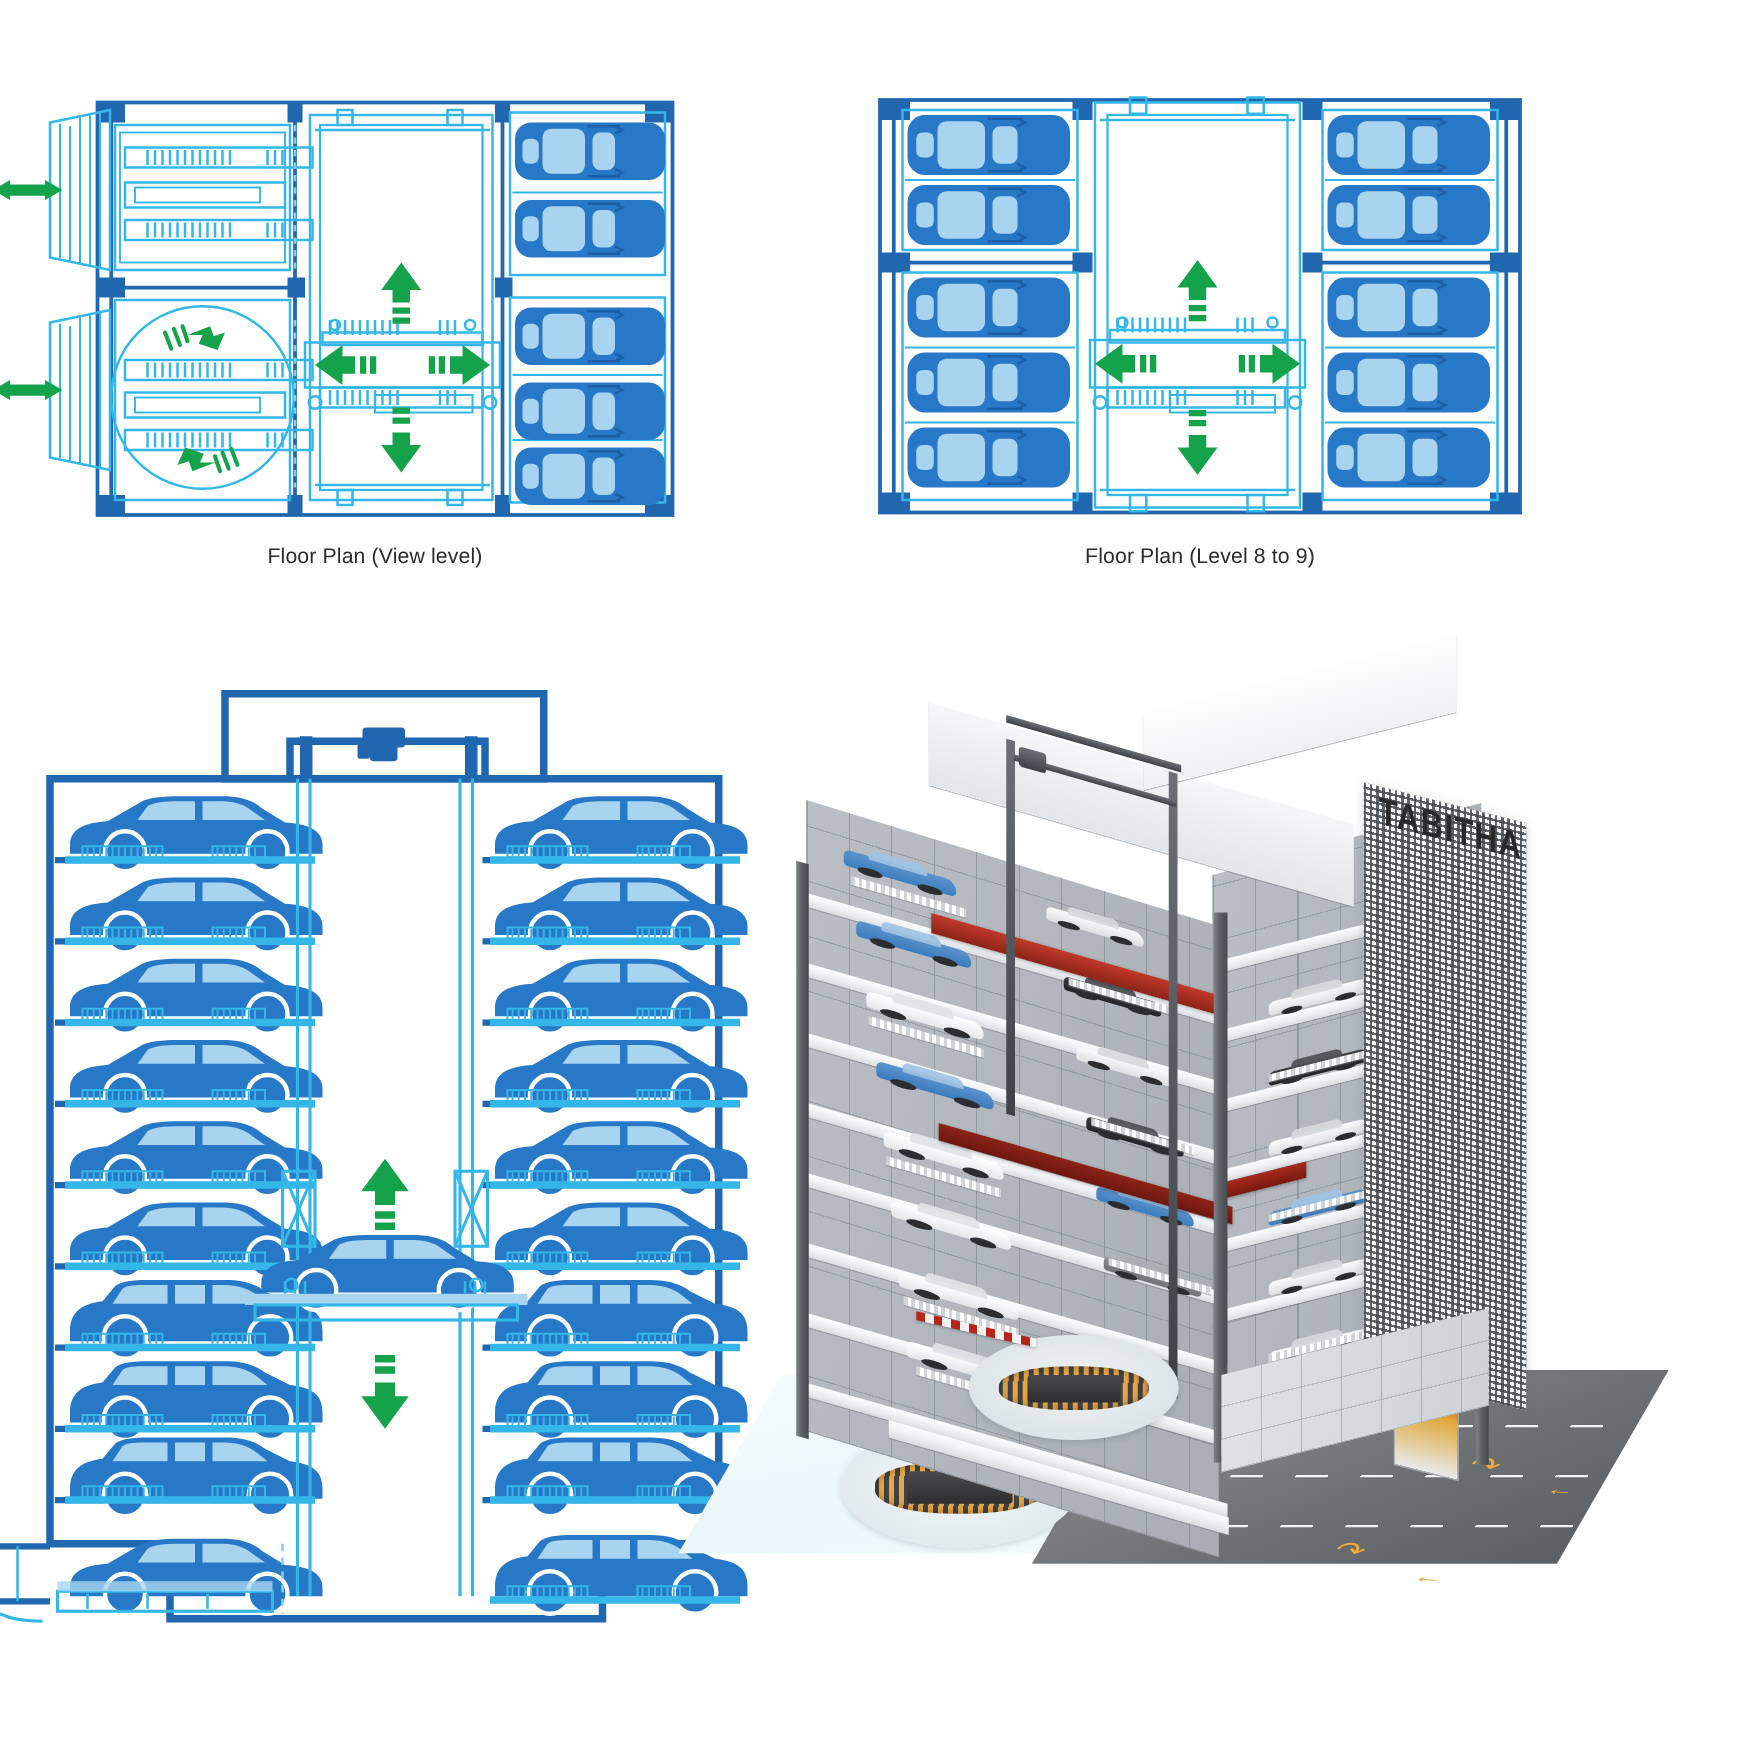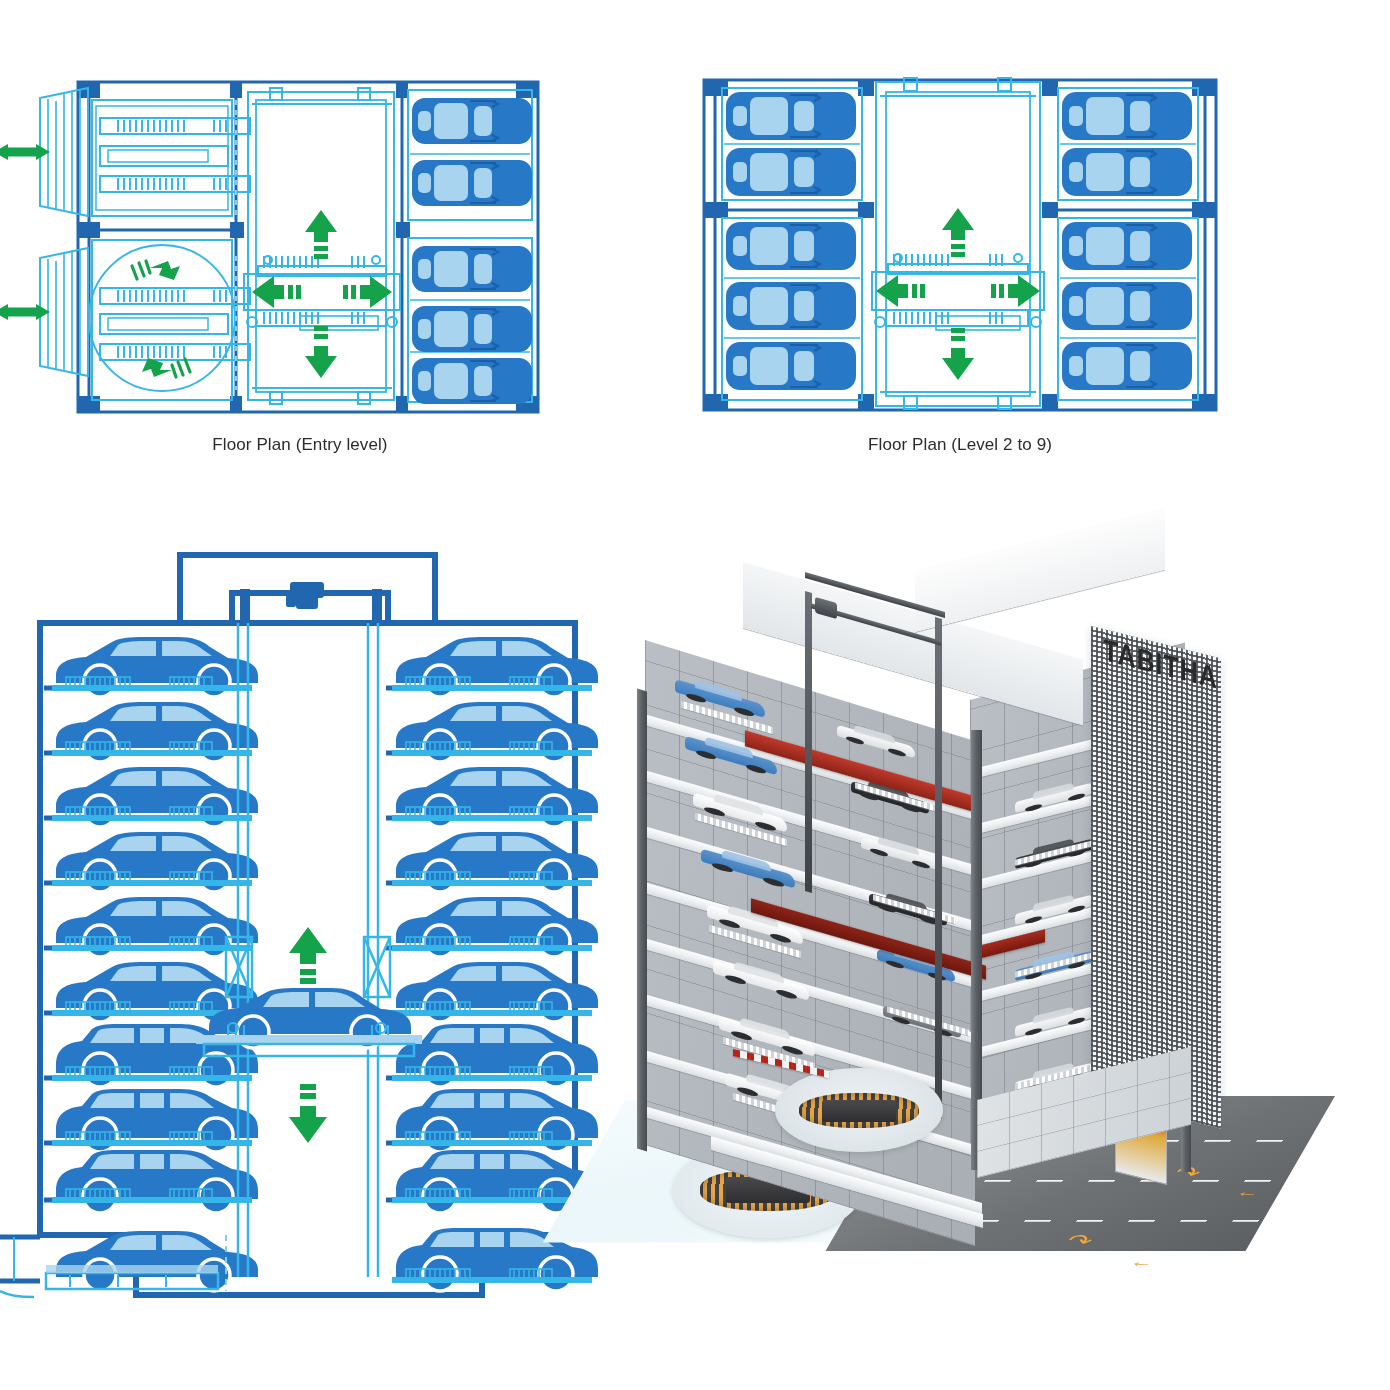--- a/index.html
+++ b/index.html
@@ -311,21 +311,21 @@
             <use href="#carTop" x="412" y="246"></use>
           </g>
         <g>
             <use href="#carTop" x="412" y="298"></use>
           </g>
       </g>
 
       <path d="M236 40 V156 M236 196 V330" stroke="#7fd0ef" stroke-width="2" stroke-dasharray="5 5" fill="none"></path>
     </svg>
 
-    <div class="caption" style="top:375px;">Floor Plan (Entry level)</div>
+    <div class="caption" style="top:375px;">Floor Plan (View level)</div>
   </div>
 
   <div class="panel" id="p2" style="left:690px; top:60px; width:540px; height:420px;">
     <svg width="540" height="360" viewBox="0 0 540 360">
       <defs>
         <g id="carTopB">
           <rect x="0" y="0" width="130" height="48" rx="14" fill="#2878c8"></rect>
           <rect x="24" y="5" width="38" height="38" rx="7" fill="#a8d4ef"></rect>
           <rect x="68" y="9" width="20" height="30" rx="6" fill="#a8d4ef"></rect>
           <rect x="7" y="14" width="14" height="20" rx="5" fill="#a8d4ef"></rect>
@@ -436,21 +436,21 @@
         <rect x="222" y="224" width="5" height="14"></rect>
         <rect x="230" y="224" width="5" height="14"></rect>
       </g>
       <g fill="#14a34a">
         <path d="M350 231 l-22 -16 v9 h-10 v14 h10 v9 z"></path>
         <rect x="309" y="224" width="5" height="14"></rect>
         <rect x="301" y="224" width="5" height="14"></rect>
       </g>
     </svg>
 
-    <div class="caption" style="top:375px;">Floor Plan (Level 2 to 9)</div>
+    <div class="caption" style="top:375px;">Floor Plan (Level 8 to 9)</div>
   </div>
 
   <div class="panel" id="p3" style="left:0px; top:535px; width:615px; height:855px;">
     <svg width="615" height="790" viewBox="0 0 615 790">
       <defs>
 
         <g id="sedanSide">
           <path d="M4 40 C4 26 18 22 34 21 L60 6 C66 2 78 1 92 1 L126 1 C140 1 150 4 158 11 L176 22
                    C194 23 206 28 206 40 L206 47 L4 47 Z" fill="#2878c8"></path>
           <path d="M66 9 C70 6 80 5 92 5 L104 5 L104 20 L58 20 Z" fill="#a8d4ef"></path>

